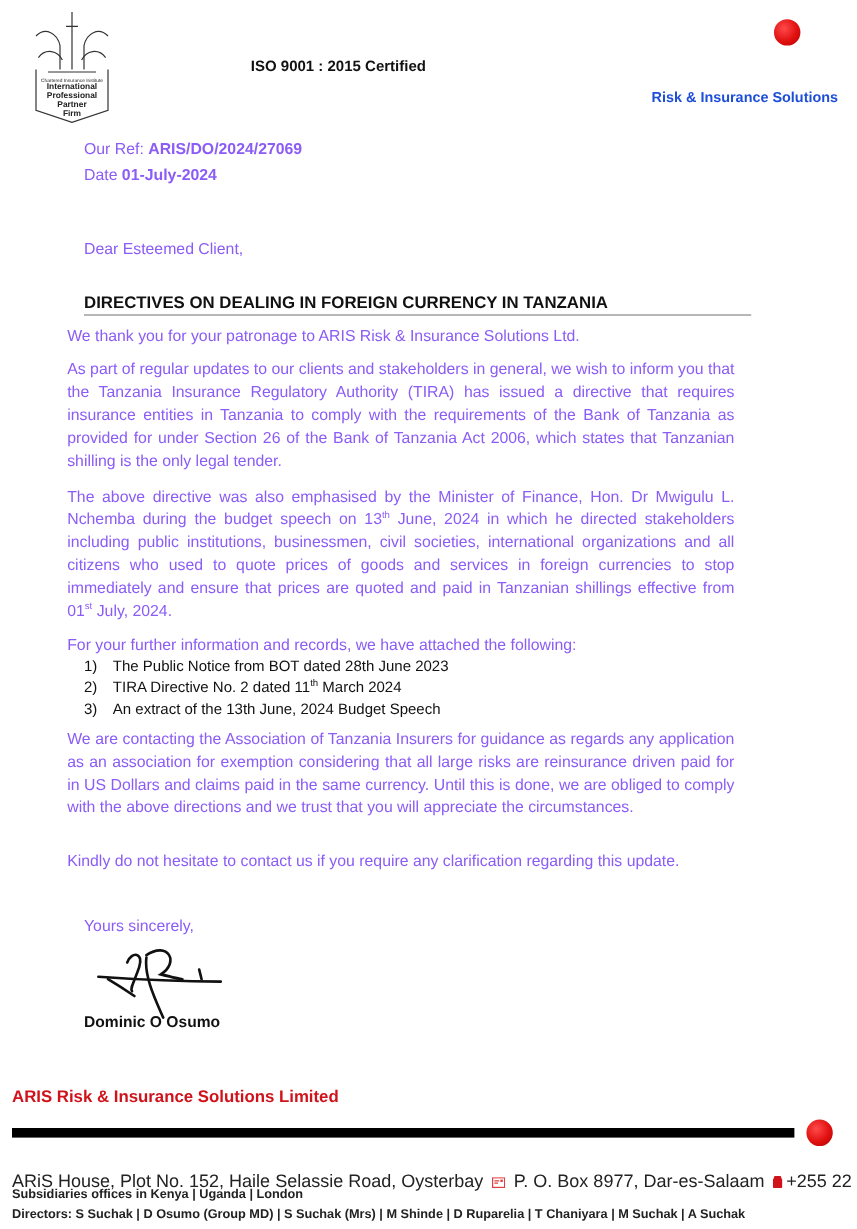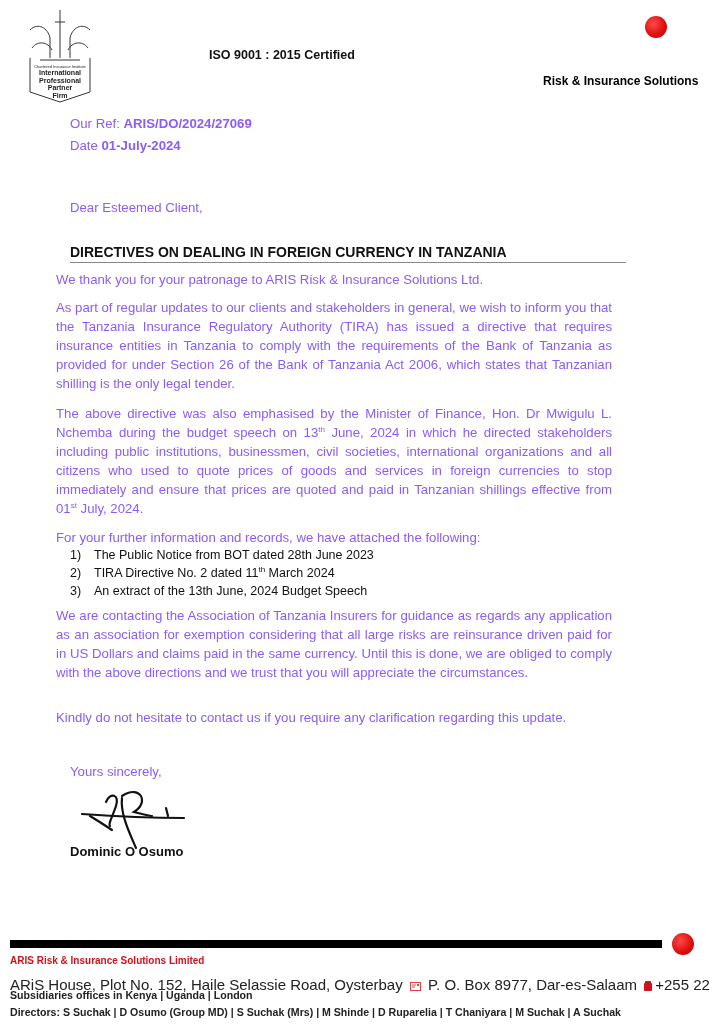--- a/index.html
+++ b/index.html
@@ -6,21 +6,21 @@
     body { width:714px; height:1024px; position:relative; overflow:hidden; font-family:"Liberation Sans", sans-serif; color:#111; }
     .abs { position:absolute; }
     .crest { left:18px; top:8px; width:84px; height:96px; }
     .crest svg { width:84px; height:96px; display:block; }
     .crest-text { position:absolute; left:0; top:56px; width:84px; text-align:center; font-size:7px; line-height:7.6px; font-weight:bold; color:#222; }
     .crest-text .small { font-size:4px; line-height:5px; font-weight:normal; display:block; }
     .iso { left:209px; top:48px; font-size:12.5px; font-weight:bold; color:#111; }
     .logo { left:525px; top:8px; width:175px; height:84px; }
     .logo-word { position:absolute; left:0; top:-6px; font-size:70px; font-weight:bold; letter-spacing:-2px; color:#111; line-height:80px; }
     .logo-dot { position:absolute; left:120px; top:8px; width:22px; height:22px; border-radius:50%; background:radial-gradient(circle at 38% 35%, #ff4a4a, #e01010 55%, #b80000); }
-    .logo-tag { position:absolute; left:2px; top:66px; font-size:12px; font-weight:bold; color:#000000; white-space:nowrap;padding-left:16px; }
+    .logo-tag { position:absolute; left:2px; top:66px; font-size:12px; font-weight:bold; color:#1d4ed8; white-space:nowrap;padding-left:16px; }
     .body-text { font-size:13.2px; line-height:19px; color:#8b5cf6; }
     .ref { left:70px; top:114px; }
     .date { left:70px; top:136px; }
     .greet { left:70px; top:198px; }
     .title { left:70px; top:244px; font-size:14px; font-weight:bold; color:#111; white-space:nowrap; }
     .title-rule { left:70px; top:262px; width:556px; height:1px; background:#888; }
     .para { left:56px; width:556px; text-align:justify; }
     .p1 { top:270px; }
     .p2 { top:298px; }
     .p3 { top:404px; }
@@ -29,21 +29,21 @@
     .list li { list-style:none; display:flex; }
     .list ul { margin:0; padding:0; }
     .list .num { width:24px; }
     .p5 { top:606px; }
     .p6 { top:708px; }
     .closing { left:70px; top:762px; }
     .sig { left:80px; top:778px; width:112px; height:72px; }
     .signer { left:70px; top:842px; font-weight:bold; font-size:13px; line-height:19px; }
     .footer-rule { left:10px; top:940px; width:652px; height:8px; background:#000; }
     .footer-dot { left:672px; top:933px; width:22px; height:22px; border-radius:50%; background:radial-gradient(circle at 38% 35%, #ff4a4a, #e01010 55%, #b00000); }
-    .f-company { left:10px; top:955px; font-size:10px; font-weight:bold; color:#d0131b; }
+    .f-company { left:10px; top:905px; font-size:14px; font-weight:bold; color:#d0131b; }
     .f-address { left:10px; top:976px; font-size:15px; color:#222; white-space:nowrap; }
     .f-subs { left:10px; top:989px; font-size:10.6px; font-weight:bold; color:#222; white-space:nowrap; }
     .f-dirs { left:10px; top:1006px; font-size:10.6px; font-weight:bold; color:#222; white-space:nowrap; }
     .ico { display:inline-block; vertical-align:-1px; margin:0 3px; }
     sup { font-size:8px; line-height:0; }
     b { font-weight:bold; }
   </style>
 </head>
 <body>
 

